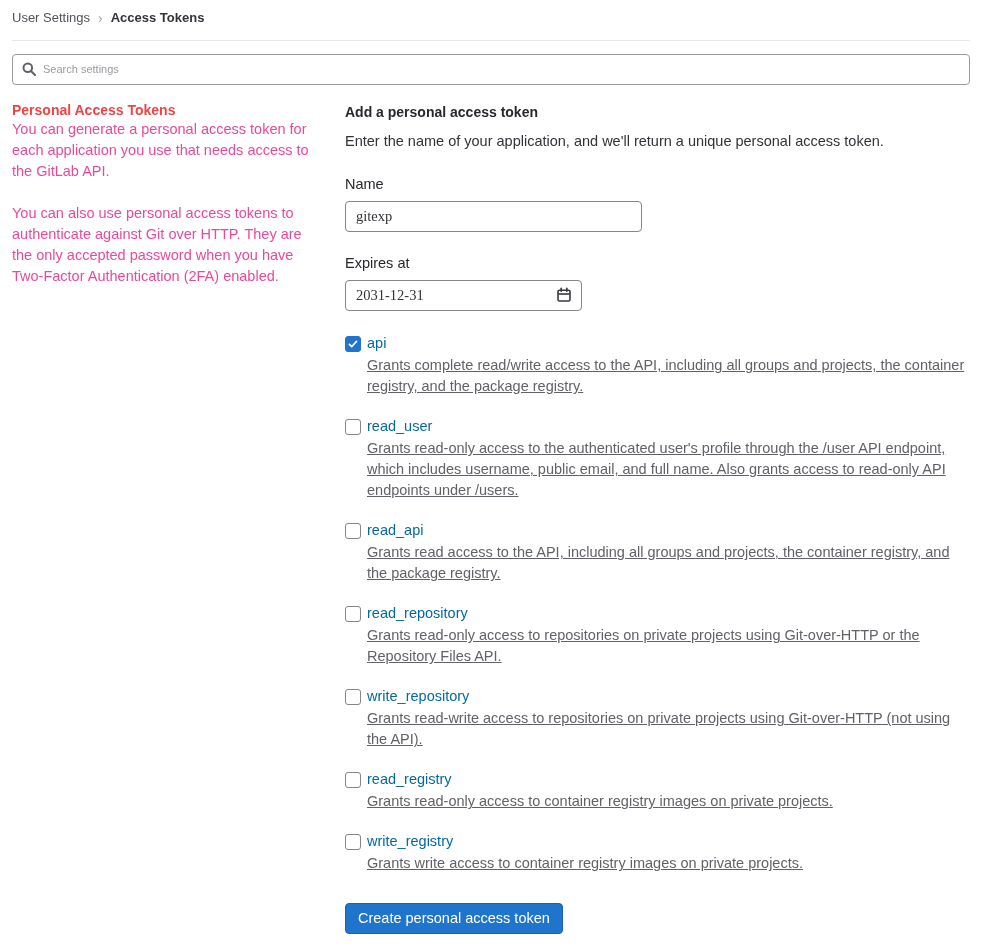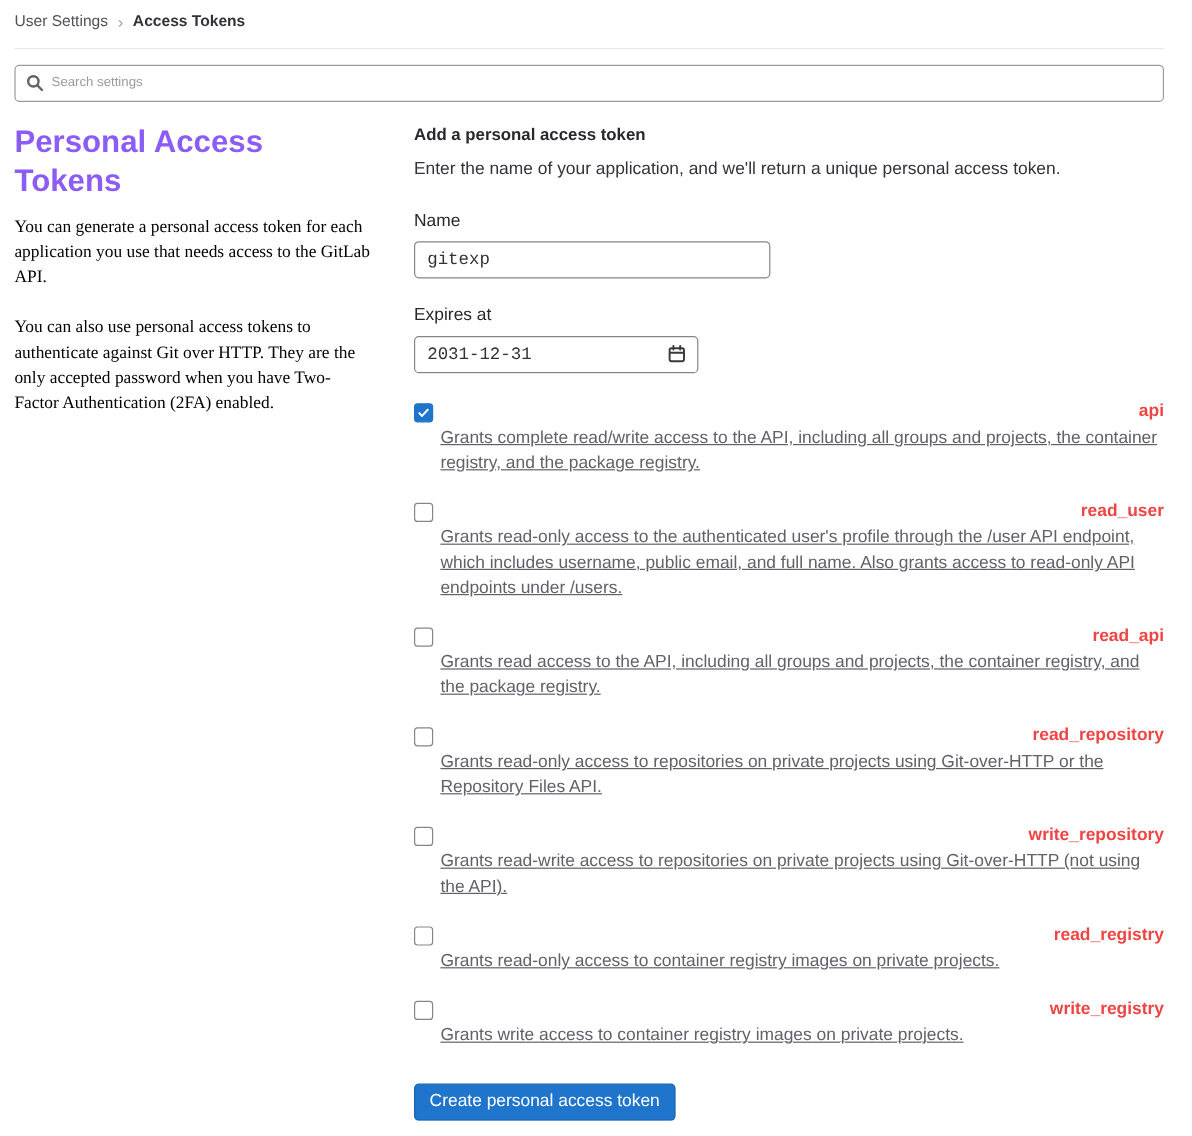--- a/index.html
+++ b/index.html
@@ -45,40 +45,40 @@
     position: absolute; left: 9px; top: 7px; width: 16px; height: 16px;
     color: #626168;
   }
 
   
   .content { display: flex; gap: 33px; margin-top: 17px; }
   .col-left { width: 300px; flex: 0 0 300px; }
   .col-right { flex: 1 1 auto; min-width: 0; }
 
   .left-title {
-    font-size: 26px;
+    font-size: 14px;
     font-weight: 700;
-    margin: 0 0 12px;
+    margin: 0 0 0;
     line-height: 1.25;
-    color: #8b5cf6;
-  }
-  .left-para { margin: 0 0 21px; color: #000000; font-family: Liberation Serif, serif; }
+    color: #ef4444;
+  }
+  .left-para { margin: 0 0 21px; color: #ec4899; }
   .left-para:last-child { margin-bottom: 0; }
 
   .form-title { font-size: 14px; font-weight: 700; margin: 0 0 9px; color: #28272d; }
   .form-subtitle { margin: 0 0 22px; color: #333238; }
 
   .field-label { font-weight: 400; color: #28272d; margin: 0 0 6px; }
 
   .text-input {
     height: 31px;
     border: 1px solid #868686;
     border-radius: 4px;
     padding: 0 10px;
-    font-family: Liberation Mono, monospace;
+    font-family: Liberation Serif, serif;
     font-size: 14.5px;
     color: #333238;
     outline: none;
     background: #fff;
   }
   .name-input { width: 297px; display: block; margin-bottom: 21px; }
   .expires-wrap { position: relative; width: 237px; margin-bottom: 22px; }
   .expires-input { width: 100%; padding-right: 34px; }
   .calendar-icon {
     position: absolute; right: 10px; top: 7px; width: 16px; height: 16px;
@@ -94,21 +94,21 @@
     width: 16px; height: 16px;
     border: 1px solid #868686;
     border-radius: 3px;
     background: #fff;
     cursor: pointer;
     display: inline-flex; align-items: center; justify-content: center;
   }
   .checkbox svg { display: none; width: 12px; height: 12px; }
   .checkbox.checked { background: #1f75cb; border-color: #1f75cb; }
   .checkbox.checked svg { display: block; }
-  .scope-label { font-weight: 700; color: #ef4444; cursor: pointer; text-align: right; }
+  .scope-label { font-weight: 400; color: #0369a1; cursor: pointer; }
   .scope-desc { color: #626168; margin: 1px 0 0; text-decoration: underline; }
 
   
   .submit-btn {
     margin-top: 9px;
     height: 31px;
     padding: 0 12px;
     background: #1f6fd9;
     background: #1f75cb;
     color: #fff;

